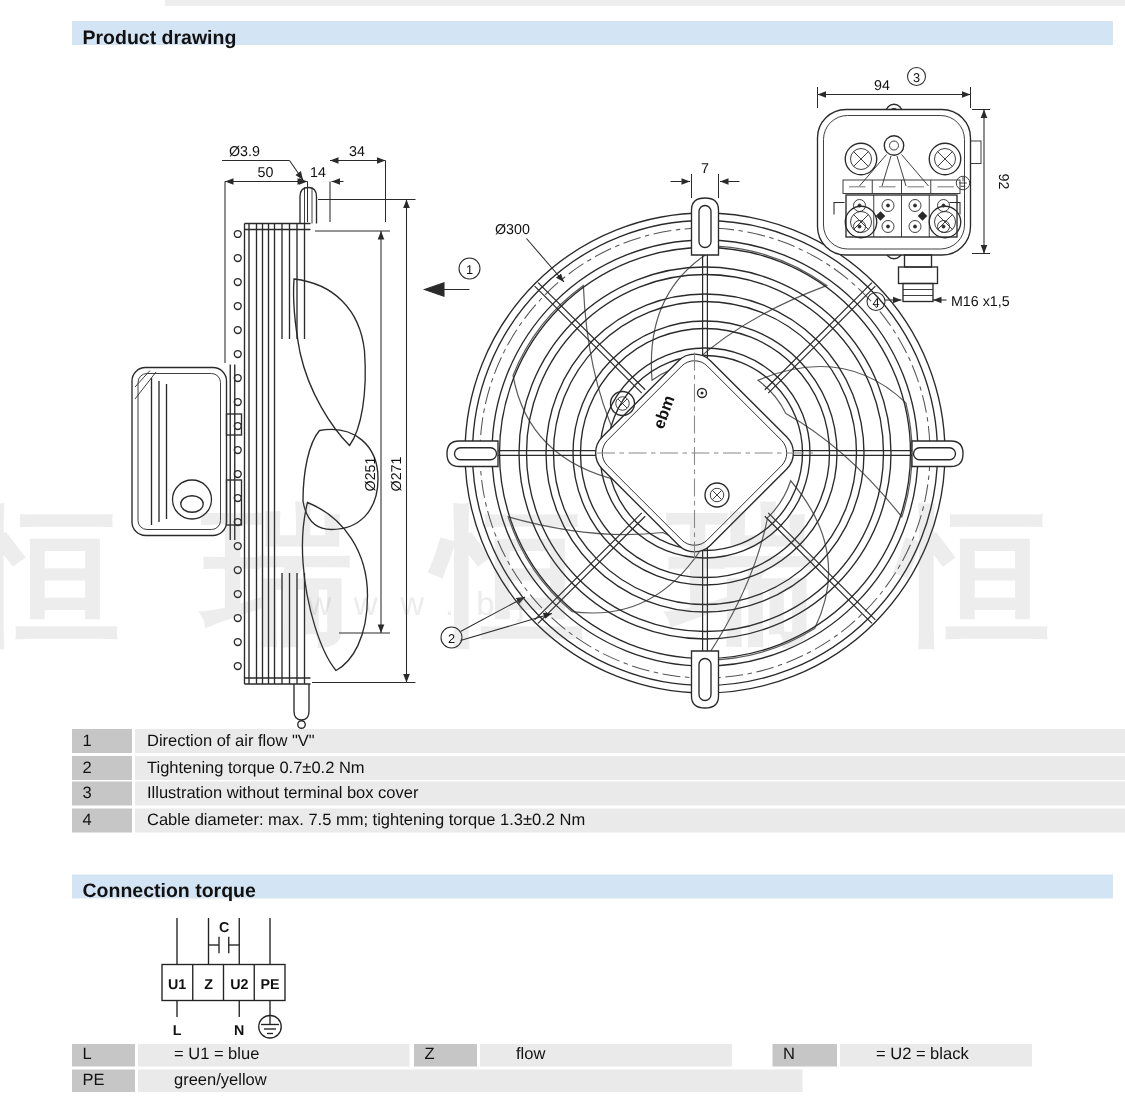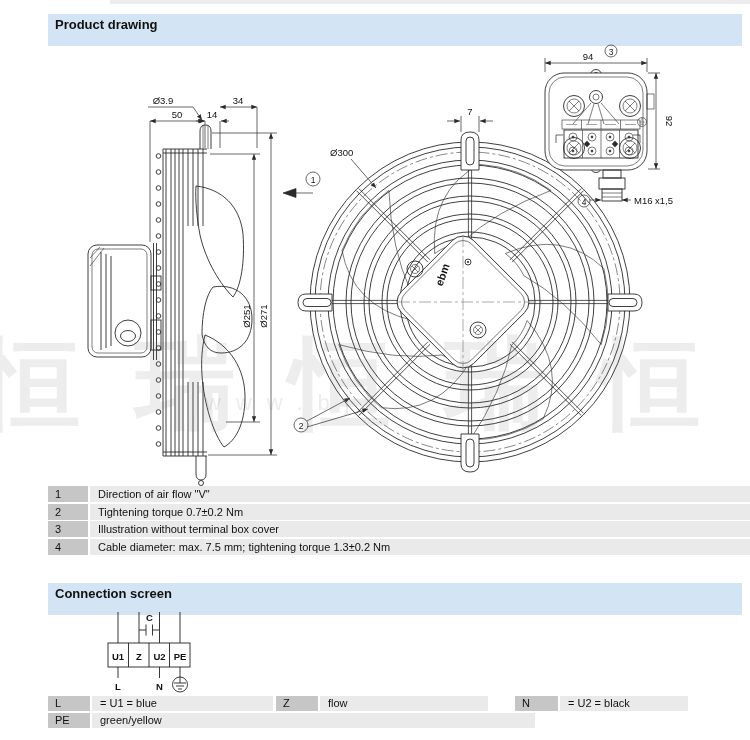--- a/index.html
+++ b/index.html
@@ -1,32 +1,32 @@
 <!DOCTYPE html>
 <html><head>
 <meta charset="utf-8">
 <style>
   html,body{margin:0;padding:0}
   body{width:750px;height:740px;position:relative;background:#fff;
        font-family:"Liberation Sans",sans-serif;color:#111;overflow:hidden}
   .topstrip{position:absolute;top:0;left:110px;width:640px;height:4px;background:#ededed}
-  .band{position:absolute;left:48px;width:694px;height:32px;background:#d3e4f4;
+  .band{position:absolute;left:48px;width:694px;height:16px;background:#d3e4f4;
         font-weight:bold;font-size:13px;line-height:21px;padding-left:7px;box-sizing:border-box}
   #band-product{top:14px}
   #band-connection{top:583px}
   .drawsvg{position:absolute;left:0;top:36px}
   .connsvg{position:absolute;left:80px;top:606px}
   .trow{position:absolute;left:48px;height:16px;font-size:11px;line-height:16px}
   .trow .num{position:absolute;left:0;top:0;width:40px;height:16px;background:#c6c6c6;
              padding-left:7px;box-sizing:border-box}
   .trow .txt{position:absolute;left:42px;top:0;width:665px;height:16px;background:#eaeaea;
              padding-left:8px;box-sizing:border-box}
   .wcell{position:absolute;height:15px;font-size:11px;line-height:15px;box-sizing:border-box}
   .wlab{background:#c6c6c6;padding-left:7px}
-  .wval{background:#eaeaea;padding-left:8px}
+  .wval{background:#eaeaea;padding-left:24px}
   .wm1{position:absolute;top:318px;left:-20px;font-size:100px;font-weight:bold;letter-spacing:55px;
        color:rgba(110,110,110,0.12);white-space:nowrap;pointer-events:none}
   .wm2{position:absolute;top:390px;left:205px;font-size:22px;letter-spacing:15px;
        color:rgba(120,120,120,0.14);white-space:nowrap;pointer-events:none}
   svg text{font-family:"Liberation Sans",sans-serif;fill:#111}
 </style>
 </head>
 <body>
 
 <div class="topstrip"></div>
@@ -348,21 +348,21 @@
   <div class="trow" style="top:521px">
     <div class="num">3</div>
     <div class="txt">Illustration without terminal box cover</div>
   </div>
   <div class="trow" style="top:539px">
     <div class="num">4</div>
     <div class="txt">Cable diameter: max. 7.5 mm; tightening torque 1.3±0.2 Nm</div>
   </div>
 </div>
 
-<div class="band" id="band-connection">Connection screen</div>
+<div class="band" id="band-connection">Connection torque</div>
 
 <svg class="connsvg" id="conn-svg" width="200" height="90" viewBox="0 0 200 90">
   <g stroke="#222" fill="none" stroke-width="0.9">
     <rect x="28" y="37" width="82" height="24"></rect>
     <line x1="48.5" y1="37" x2="48.5" y2="61"></line>
     <line x1="69" y1="37" x2="69" y2="61"></line>
     <line x1="89.5" y1="37" x2="89.5" y2="61"></line>
     <line x1="38" y1="6" x2="38" y2="37"></line>
     <line x1="59" y1="6" x2="59" y2="37"></line>
     <line x1="79.5" y1="6" x2="79.5" y2="37"></line>

